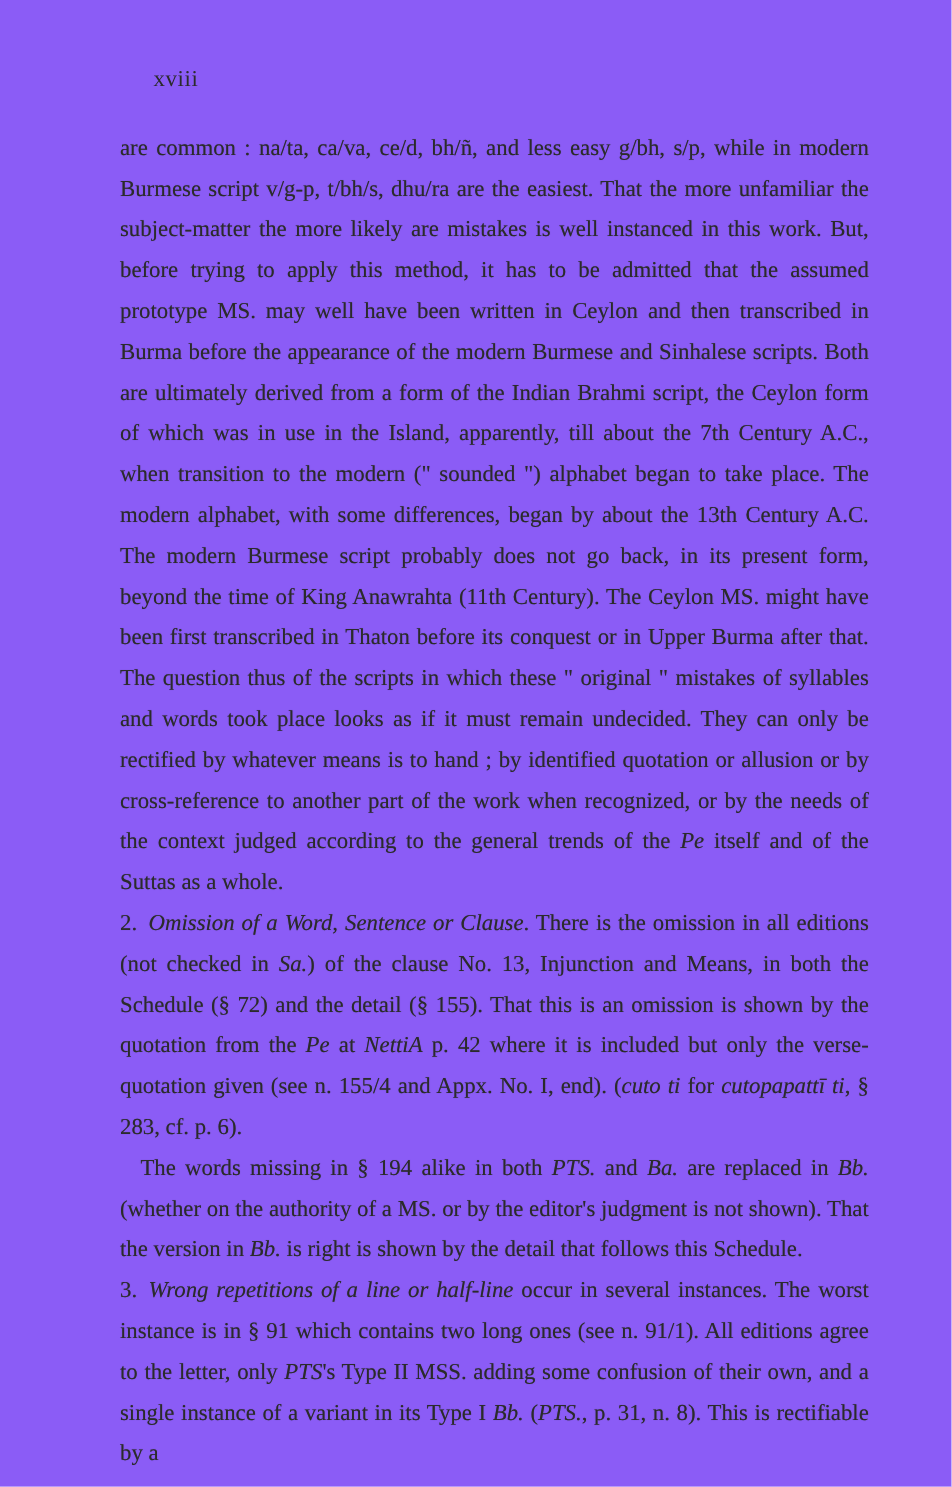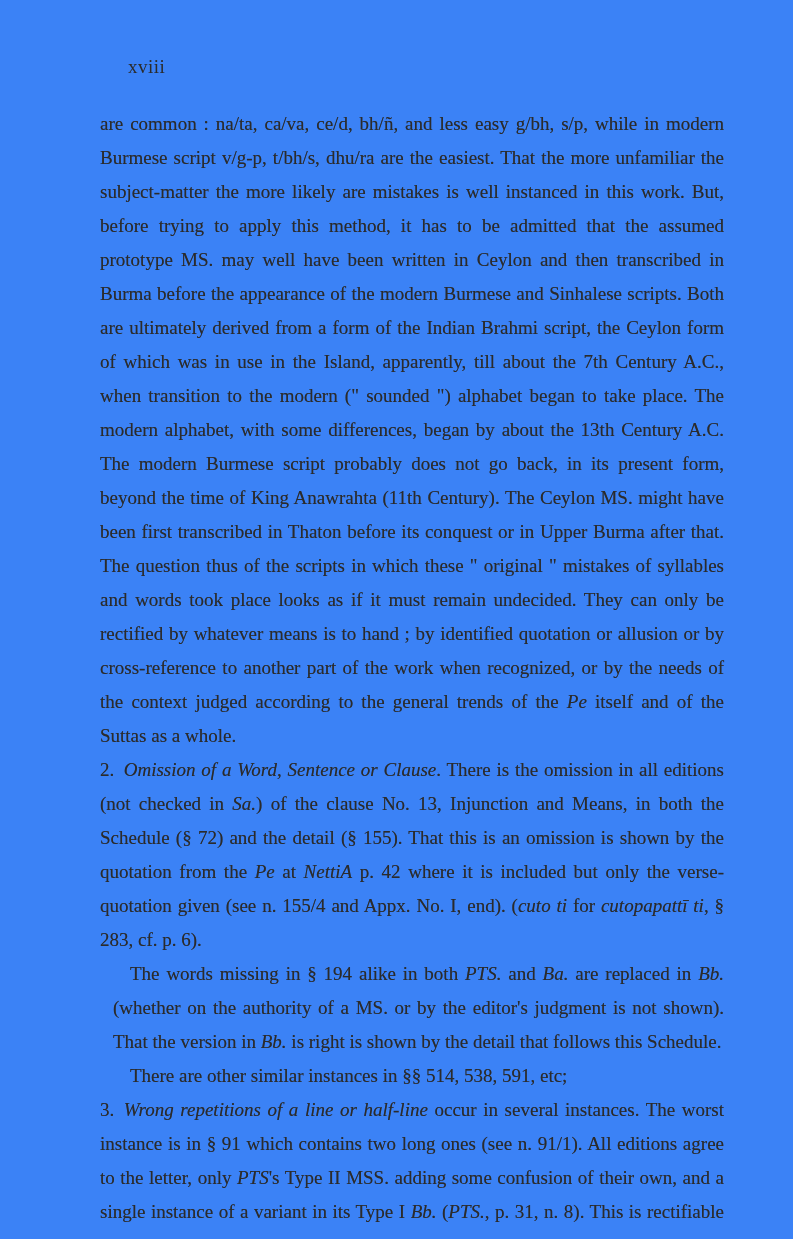--- a/index.html
+++ b/index.html
@@ -4,21 +4,21 @@
 <style>
   html, body {
     margin: 0;
     padding: 0;
     background: #ffffff;
   }
   .page {
     position: relative;
     width: 793px;
     height: 1239px;
-    background: #3b82f6;
+    background: #8b5cf6;
     overflow: hidden;
     font-family: "Liberation Serif", "DejaVu Serif", serif;
     color: #2b2b2b;
   }
   .header {
     position: absolute;
     top: 56px;
     left: 100px;
     width: 624px;
     height: 26px;
@@ -46,33 +46,31 @@
     text-align: justify;
     text-shadow: 0 0 0.6px rgba(43,43,43,0.55);
   }
   .body-text p {
     margin: 0;
     padding: 0;
     text-indent: 0;
   }
   .body-text p.indent {
     text-indent: 17px;
-    margin-left: 13px;
   }
   .it {
     font-style: italic;
   }
 </style>
 </head>
 <body>
 
 <div class="page">
   <div class="header">
     <span class="pagenum">xviii</span>
   </div>
   <div class="body-text">
     <p><span>are common : na/ta, ca/va, ce/d, bh/ñ, and less easy g/bh, s/p, while in modern Burmese script v/g-p, t/bh/s, dhu/ra are the easiest. That the more unfamiliar the subject-matter the more likely are mistakes is well instanced in this work. But, before trying to apply this method, it has to be admitted that the assumed prototype MS. may well have been written in Ceylon and then transcribed in Burma before the appearance of the modern Burmese and Sinhalese scripts. Both are ultimately derived from a form of the Indian Brahmi script, the Ceylon form of which was in use in the Island, apparently, till about the 7th Century A.C., when transition to the modern (" sounded ") alphabet began to take place. The modern alphabet, with some differences, began by about the 13th Century A.C. The modern Burmese script probably does not go back, in its present form, beyond the time of King Anawrahta (11th Century). The Ceylon MS. might have been first transcribed in Thaton before its conquest or in Upper Burma after that. The question thus of the scripts in which these " original " mistakes of syllables and words took place looks as if it must remain undecided. They can only be rectified by whatever means is to hand ; by identified quotation or allusion or by cross-reference to another part of the work when recognized, or by the needs of the context judged according to the general trends of the </span><span class="it">Pe</span><span> itself and of the Suttas as a whole.</span></p>
     <p><span>2. </span><span class="it">Omission of a Word, Sentence or Clause</span><span>. There is the omission in all editions (not checked in </span><span class="it">Sa.</span><span>) of the clause No. 13, Injunction and Means, in both the Schedule (§ 72) and the detail (§ 155). That this is an omission is shown by the quotation from the </span><span class="it">Pe</span><span> at </span><span class="it">NettiA</span><span> p. 42 where it is included but only the verse-quotation given (see n. 155/4 and Appx. No. I, end). (</span><span class="it">cuto ti</span><span> for </span><span class="it">cutopapattī ti</span><span>, § 283, cf. p. 6).</span></p>
     <p class="indent"><span>The words missing in § 194 alike in both </span><span class="it">PTS.</span><span> and </span><span class="it">Ba.</span><span> are replaced in </span><span class="it">Bb.</span><span> (whether on the authority of a MS. or by the editor's judgment is not shown). That the version in </span><span class="it">Bb.</span><span> is right is shown by the detail that follows this Schedule.</span></p>
-    <p class="indent"><span>There are other similar instances in §§ 514, 538, 591, etc;</span></p>
     <p><span>3. </span><span class="it">Wrong repetitions of a line or half-line</span><span> occur in several instances. The worst instance is in § 91 which contains two long ones (see n. 91/1). All editions agree to the letter, only </span><span class="it">PTS</span><span>'s Type II MSS. adding some confusion of their own, and a single instance of a variant in its Type I </span><span class="it">Bb.</span><span> (</span><span class="it">PTS.</span><span>, p. 31, n. 8). This is rectifiable by a</span></p>
   </div>
 </div>
 
 </body></html>

